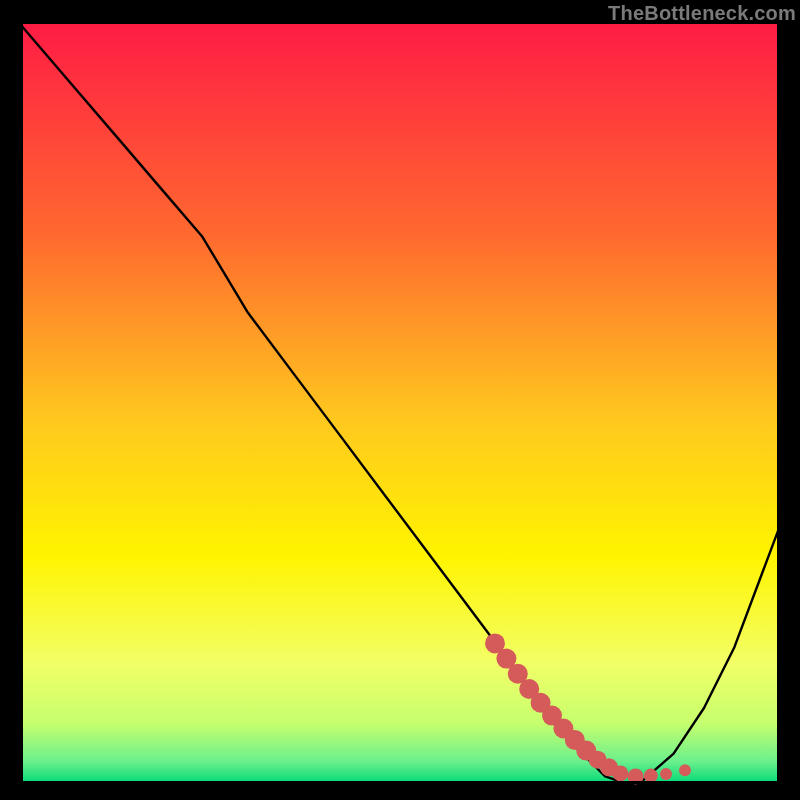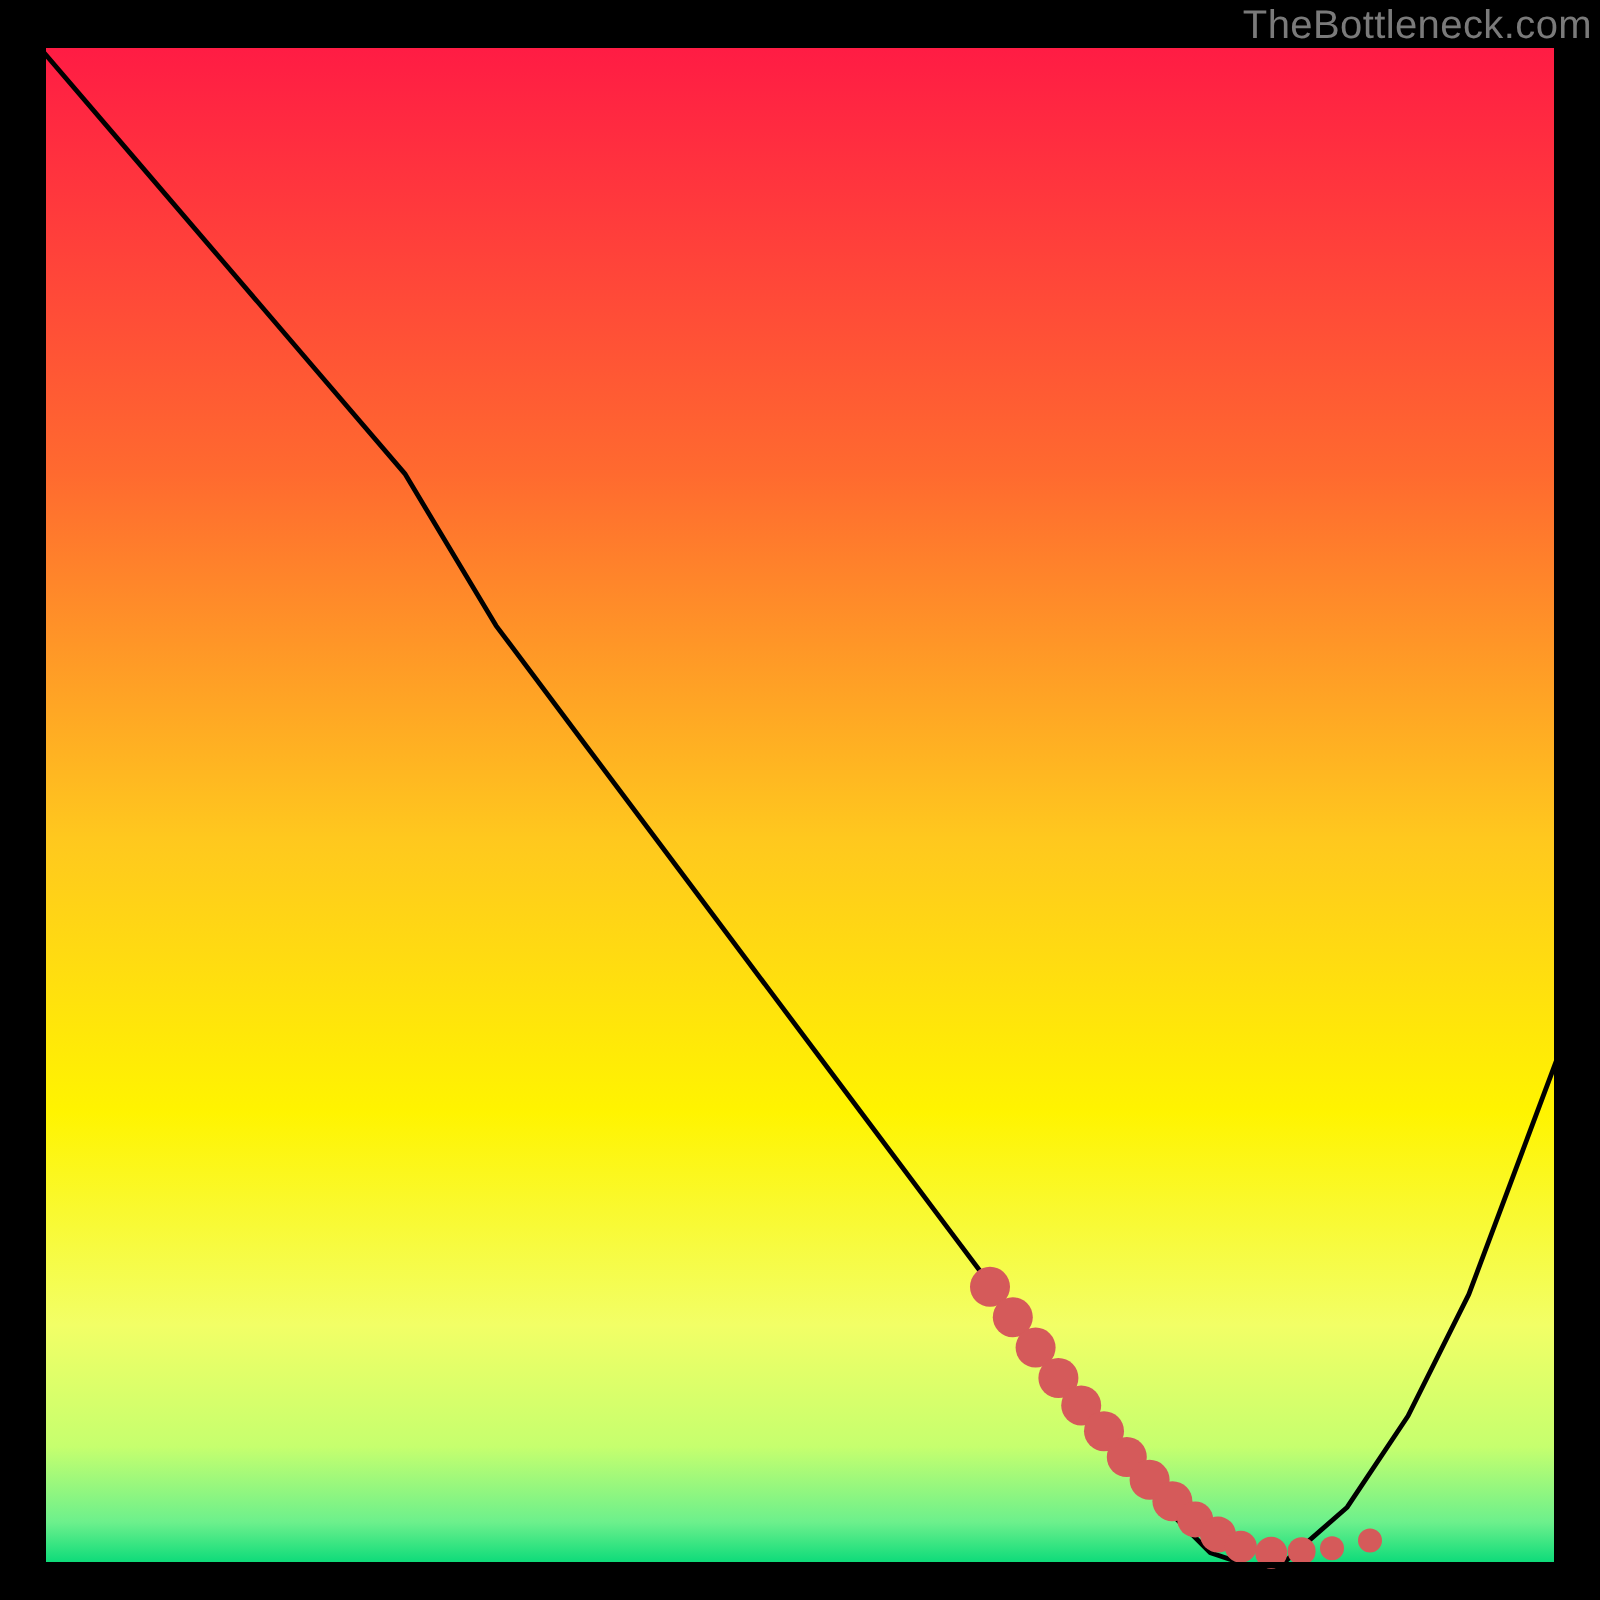--- a/index.html
+++ b/index.html
@@ -34,21 +34,21 @@
     width: 760px;
     height: 760px;
     overflow: visible;
   }
   .attribution {
     position: absolute;
     right: 4px;
     top: 2px;
     color: #7a7a7a;
     font-size: 20px;
-    font-weight: 400;
+    font-weight: 700;
     letter-spacing: 0.2px;
     user-select: none;
   }
   .border-overlay {
     position: absolute;
     left: 0;
     top: 0;
     width: 760px;
     height: 760px;
     box-sizing: border-box;

